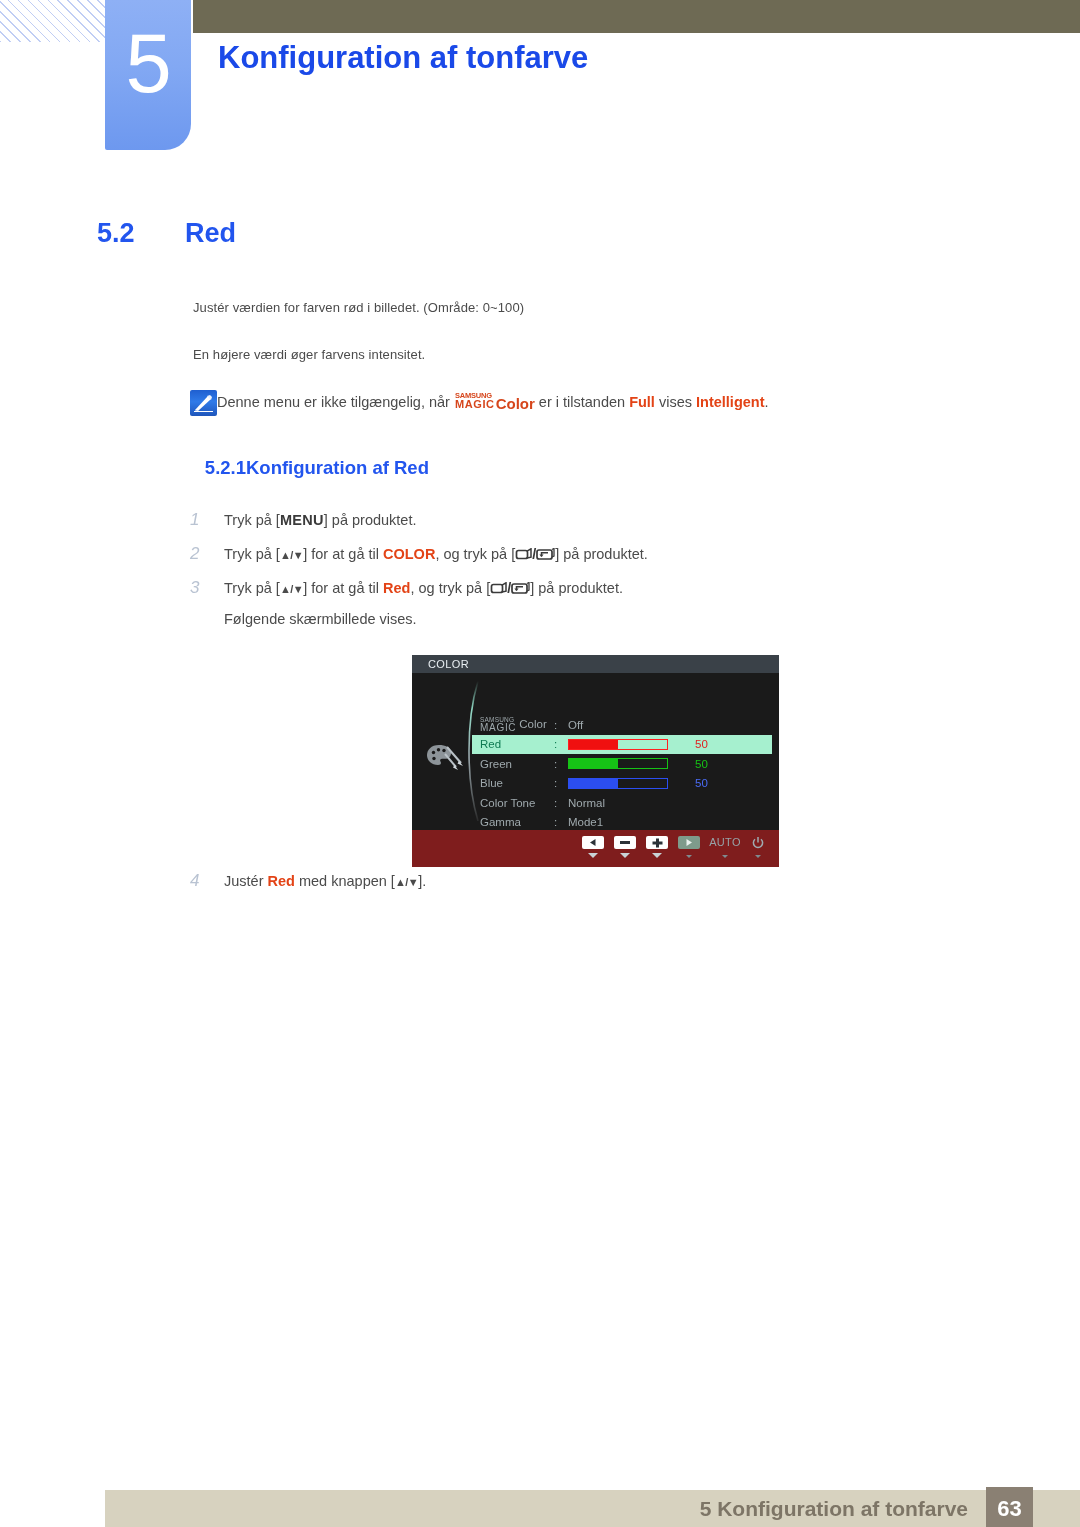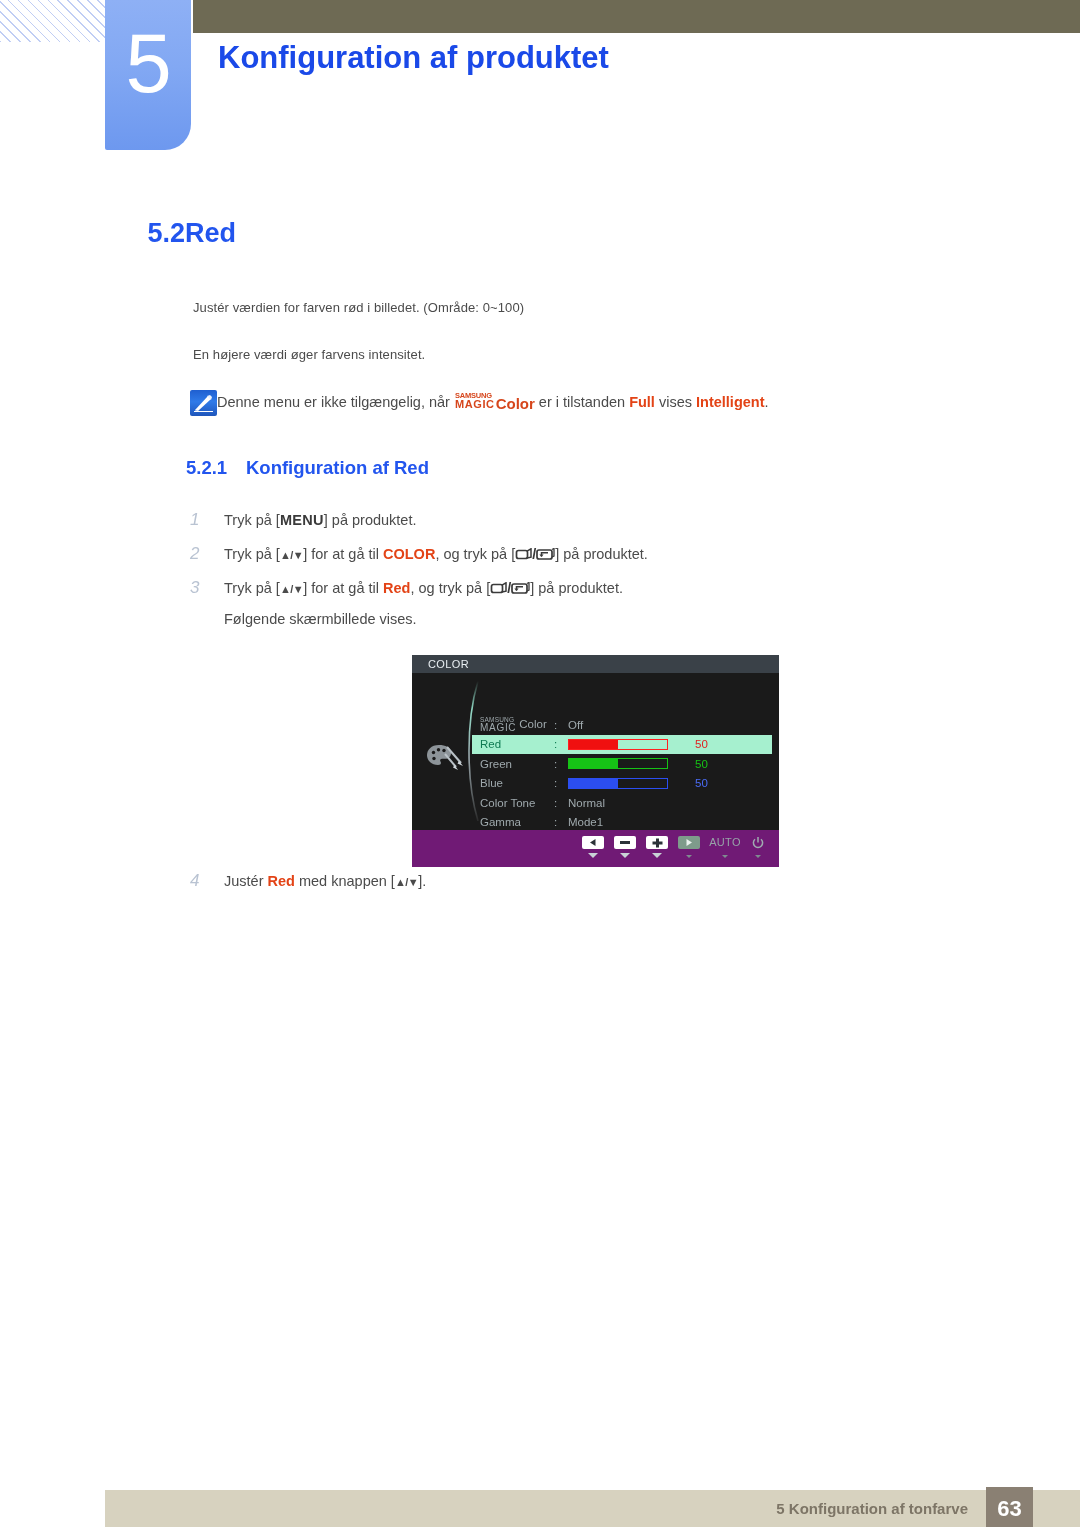--- a/index.html
+++ b/index.html
@@ -68,21 +68,20 @@
 
   
   .sec-head {
     position: absolute;
     left: 97px; top: 218px;
     display: flex;
     align-items: baseline;
     color: #2255ee;
     font-size: 27px;
     font-weight: bold;
-    text-align: right;
   }
   .sec-head .sec-num { width: 88px; }
 
   .body-p {
     position: absolute;
     left: 193px;
     font-size: 13px;
     color: #4b4b4b;
     letter-spacing: 0.1px;
   }
@@ -148,21 +147,21 @@
   .red-kw { color: #e34316; font-weight: bold; }
 
   
   .subsec {
     position: absolute;
     left: 186px; top: 457px;
     color: #2255ee;
     font-size: 18.5px;
     font-weight: bold;
   }
-  .subsec .sn { display: inline-block; width: 60px; }
+  .subsec .sn { display: inline-block; width: 60px; text-align: right; }
 
   
   .step {
     position: absolute;
     left: 190px;
     display: flex;
     align-items: baseline;
     font-size: 14.5px;
     color: #4b4b4b;
     white-space: nowrap;
@@ -299,21 +298,21 @@
     font-size: 11.5px;
     margin-left: 27px;
     font-weight: normal;
   }
 
   
   .osd-foot {
     position: absolute;
     left: 0; right: 0; bottom: 0;
     height: 37px;
-    background: #701a75;
+    background: #7f1d1d;
     display: flex;
     align-items: flex-start;
     justify-content: flex-end;
     padding-right: 8px;
     box-sizing: border-box;
   }
   .btn-col {
     width: 32px;
     display: flex;
     flex-direction: column;
@@ -357,21 +356,21 @@
     position: absolute;
     left: 105px; right: 0; top: 1490px;
     height: 37px;
     background: #d7d2bf;
   }
   .foot-text {
     position: absolute;
     right: 112px; top: 1490px;
     height: 37px;
     line-height: 37px;
-    font-size: 15px;
+    font-size: 21px;
     font-weight: bold;
     color: #7d7566;
   }
   .foot-page {
     position: absolute;
     right: 47px; top: 1487px;
     width: 47px; height: 43px;
     background: #8a8073;
     color: #ffffff;
     font-size: 22px;
@@ -381,21 +380,21 @@
     justify-content: center;
   }
 </style>
 </head>
 <body>
 
 <div class="hatch"></div>
 <div class="chapter-block"></div>
 <div class="chapter-num">5</div>
 <div class="olive-bar"></div>
-<div class="chapter-title">Konfiguration af produktet</div>
+<div class="chapter-title">Konfiguration af tonfarve</div>
 
 <div class="sec-head">
   <span class="sec-num">5.2</span>
   <span>Red</span>
 </div>
 
 <div class="body-p" id="p1">Justér værdien for farven rød i billedet. (Område: 0~100)</div>
 <div class="body-p" id="p2">En højere værdi øger farvens intensitet.</div>
 
 <div class="note">

